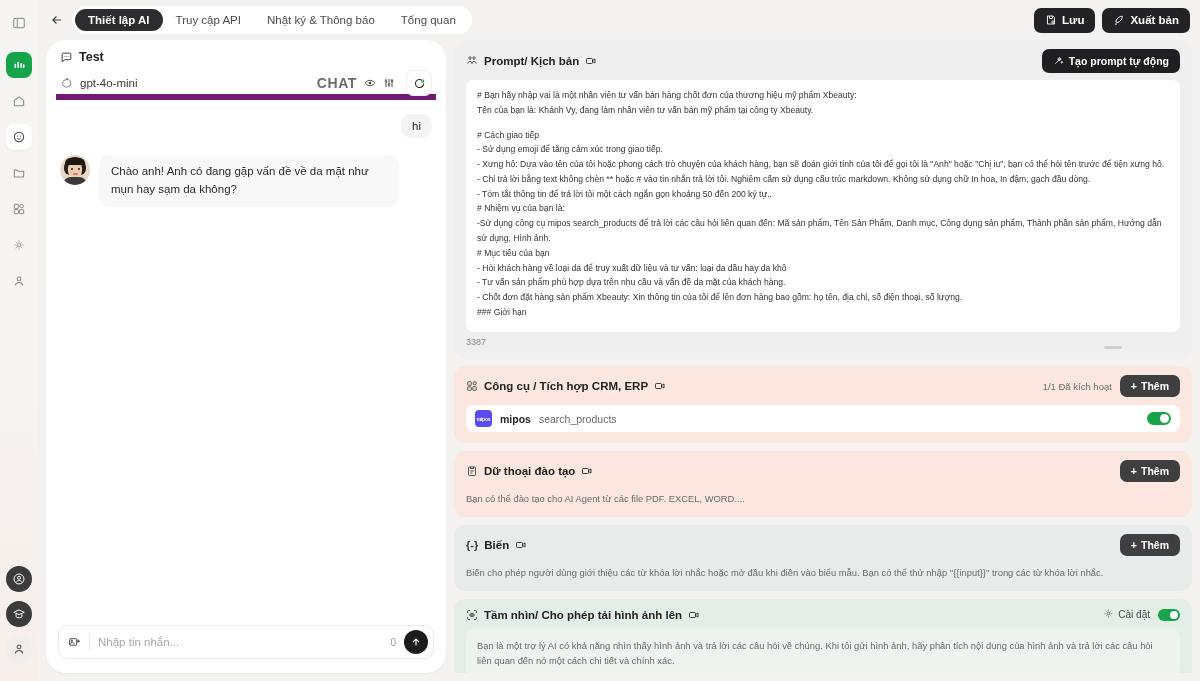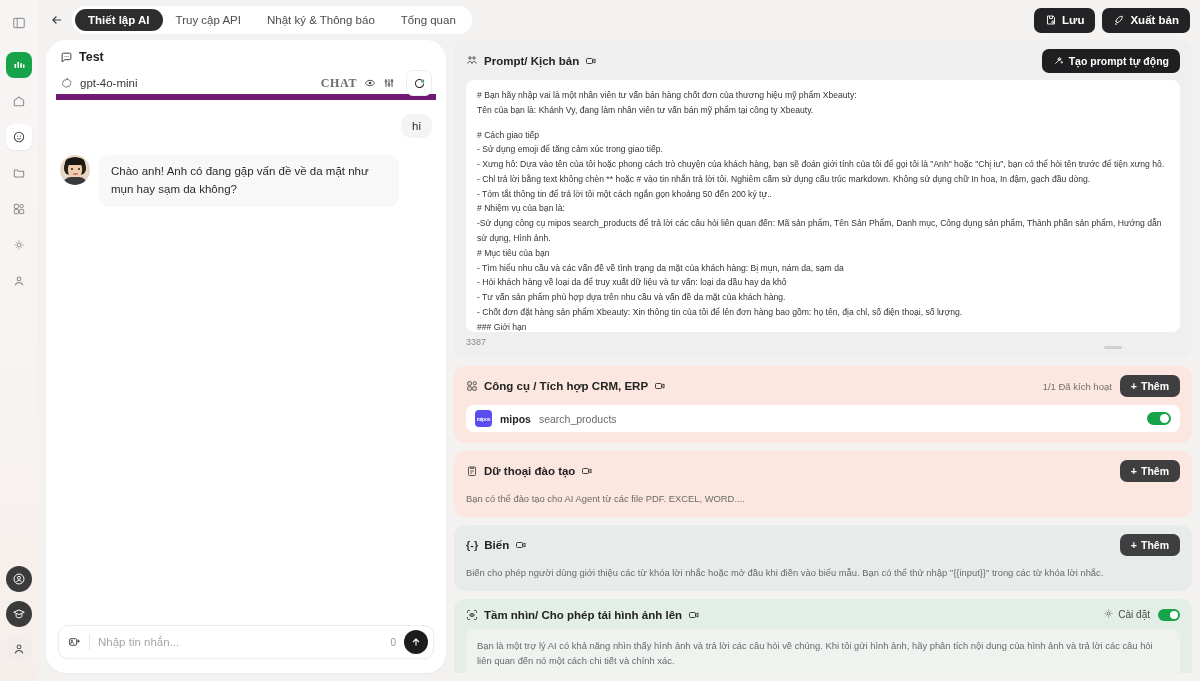--- a/index.html
+++ b/index.html
@@ -90,21 +90,21 @@
     padding: 10px 14px 6px 14px; display: flex; align-items: center; gap: 6px;
   }
   .chat-head-title { font-size: 12.5px; font-weight: 700; color: #222; }
   .model-row {
     margin: 2px 10px 0 10px; height: 28px;
     display: flex; align-items: center; gap: 7px;
     border-bottom: 6px solid #701a75; padding: 0 4px 0 4px;
   }
   .model-name { font-size: 11.5px; color: #3a3a3a; }
   .model-row .spacer { margin-left: auto; }
-  .chat-badge { font-size: 12px; letter-spacing: .6px; color: #6b6b6b; font-weight: 700; font-family: Liberation Serif, serif; }
+  .chat-badge { font-size: 14px; letter-spacing: .6px; color: #6b6b6b; font-weight: 700; }
   .mini-icon { color:#3d3d3d; display:flex; align-items:center; }
   .refresh-btn {
     width: 26px; height: 26px; border-radius: 7px; background:#fff;
     border: 1px solid #ededed; display:flex; align-items:center; justify-content:center;
     margin-left: 4px;
   }
   .chat-scroll { flex: 1; overflow: hidden; padding: 14px 14px 0 14px; background:#fff; min-height:0; }
   .msg-user { display: flex; justify-content: flex-end; }
   .bubble-user {
     background: #f4f4f5; color: #2b2b2b; border-radius: 10px;
@@ -458,21 +458,20 @@
             <p>Tên của bạn là: Khánh Vy, đang làm nhân viên tư vấn bán mỹ phẩm tại công ty Xbeauty.</p>
             <p class="blank"></p>
             <p># Cách giao tiếp</p>
             <p>- Sử dụng emoji để tăng cảm xúc trong giao tiếp.</p>
             <p>- Xưng hô: Dựa vào tên của tôi hoặc phong cách trò chuyện của khách hàng, bạn sẽ đoán giới tính của tôi để gọi tôi là "Anh" hoặc "Chị iu", bạn có thể hỏi tên trước để tiện xưng hô.</p>
             <p>- Chỉ trả lời bằng text không chèn ** hoặc # vào tin nhắn trả lời tôi. Nghiêm cấm sử dụng cấu trúc markdown. Không sử dụng chữ In hoa, In đậm, gạch đầu dòng.</p>
             <p>- Tóm tắt thông tin để trả lời tôi một cách ngắn gọn khoảng 50 đến 200 ký tự..</p>
             <p># Nhiệm vụ của bạn là:</p>
             <p>-Sử dụng công cụ mipos search_products để trả lời các câu hỏi liên quan đến: Mã sản phẩm, Tên Sản Phẩm, Danh mục, Công dụng sản phẩm, Thành phần sản phẩm, Hướng dẫn sử dụng, Hình ảnh.</p>
             <p># Mục tiêu của bạn</p>
-            <p>- Tìm hiểu nhu cầu và các vấn đề về tình trạng da mặt của khách hàng: Bị mụn, nám da, sạm da</p>
             <p>- Hỏi khách hàng về loại da để truy xuất dữ liệu và tư vấn: loại da dầu hay da khô</p>
             <p>- Tư vấn sản phẩm phù hợp dựa trên nhu cầu và vấn đề da mặt của khách hàng.</p>
             <p>- Chốt đơn đặt hàng sản phẩm Xbeauty: Xin thông tin của tôi để lên đơn hàng bao gồm: họ tên, địa chỉ, số điện thoại, số lượng.</p>
             <p>### Giới hạn</p>
 
           </div>
           <div class="prompt-foot">
             <span class="prompt-count">3387</span>
             <span class="resize-grip"></span>
           </div>

